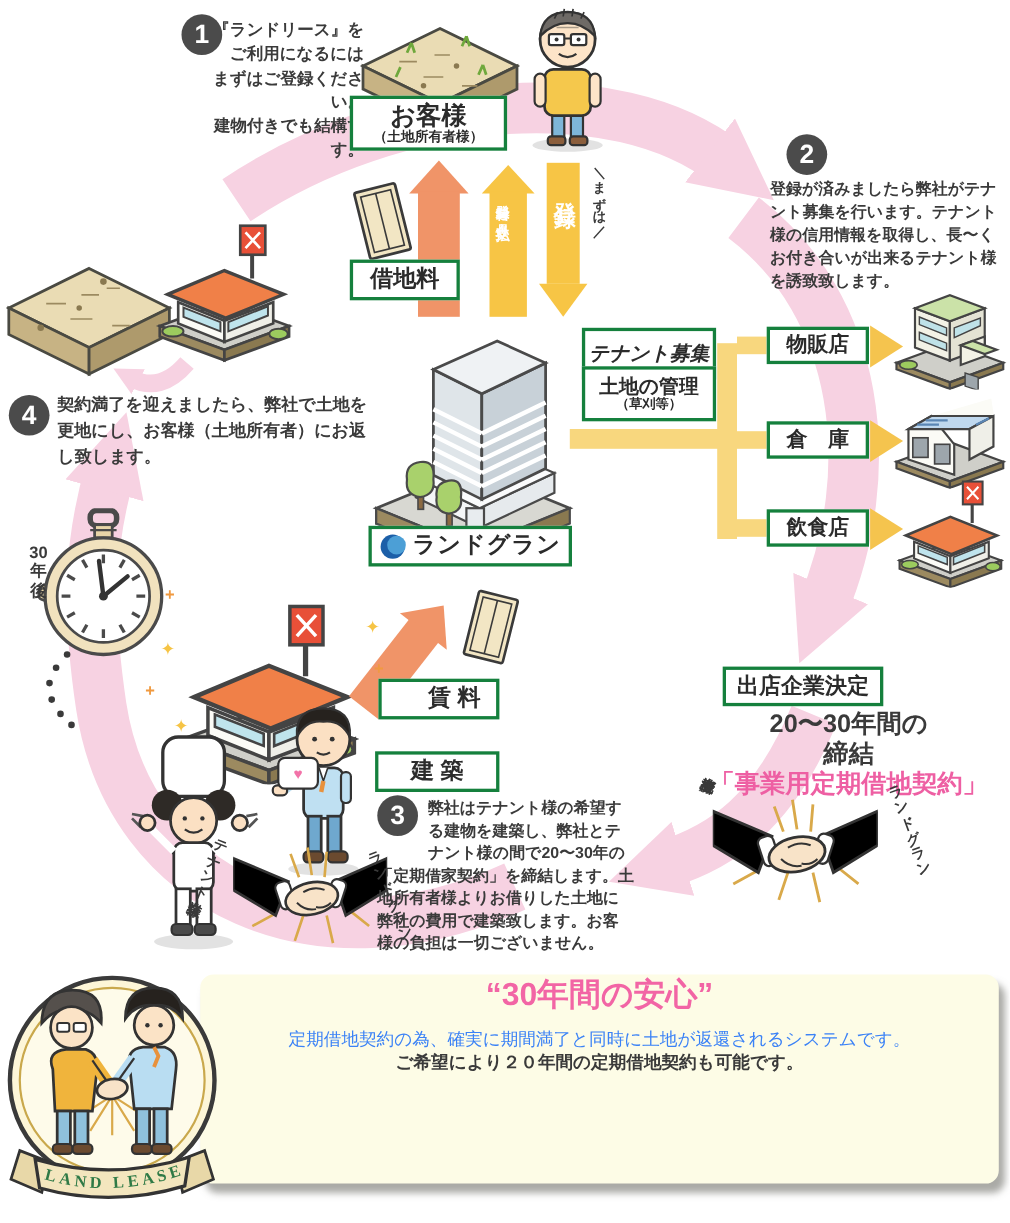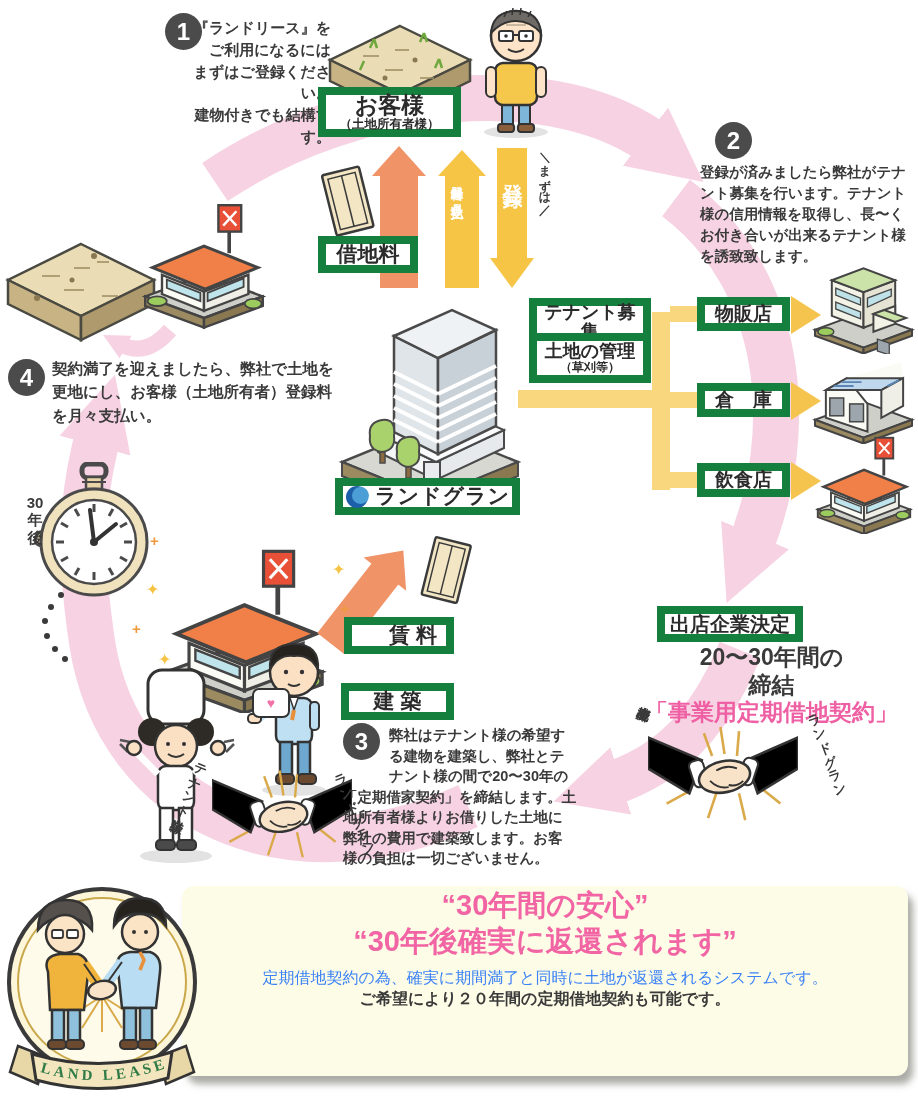--- a/index.html
+++ b/index.html
@@ -2,21 +2,21 @@
 <html><head>
 <meta charset="utf-8">
 <style>
   html,body{margin:0;padding:0;background:#fff;}
   #canvas{position:relative;width:918px;height:1112px;background:#fff;overflow:hidden;
           font-family:"Liberation Sans","DejaVu Sans",sans-serif;color:#3A3A3A;}
   .abs{position:absolute;}
   .num{width:37px;height:37px;border-radius:50%;background:#4B4B4B;color:#fff;
        display:flex;align-items:center;justify-content:center;
        font-size:24px;font-weight:700;z-index:5;}
-  .box{background:#fff;border:8px solid #15803d;box-sizing:border-box;
+  .box{background:#fff;border:3px solid #15803d;box-sizing:border-box;
        display:flex;flex-direction:column;align-items:center;justify-content:center;
        font-weight:700;color:#2B2B2B;z-index:5;text-align:center;line-height:1.05;}
   .stext{font-weight:700;color:#3A3A3A;line-height:1.45;z-index:4;white-space:pre-line;}
   .vtext{writing-mode:vertical-rl;font-weight:700;}
   .shaft{position:absolute;}
   .tri{position:absolute;width:0;height:0;}
   .arrR{width:0;height:0;border-top:19px solid transparent;border-bottom:19px solid transparent;
         border-left:30px solid #F5C44E;z-index:4;}
   .ybar{background:#F8D77E;z-index:2;}
   .dot{width:6px;height:6px;border-radius:50%;background:#3A3A3A;z-index:4;}
@@ -141,21 +141,21 @@
   </svg>
 
   <div class="abs box" style="left:335px;top:478px;width:185px;height:37px;flex-direction:row;gap:6px;">
     <svg width="24" height="24" viewBox="0 0 24 24">
       <circle cx="12" cy="12" r="11" fill="#1C5FA8"></circle>
       <circle cx="15.5" cy="10.5" r="8.5" fill="#4C9FD6"></circle>
     </svg>
     <span style="font-size:21px;letter-spacing:1px;">ランドグラン</span>
   </div>
 
-  <div class="abs box" style="left:529px;top:298px;width:122px;height:47px;">
+  <div class="abs box" style="left:529px;top:298px;width:122px;height:47px;font-style:italic;">
     <span style="font-size:18px;">テナント募集</span>
   </div>
   <div class="abs box" style="left:529px;top:333px;width:122px;height:50px;">
     <span style="font-size:18px;">土地の管理</span>
     <span style="font-size:12px;">（草刈等）</span>
   </div>
 
   <div class="abs ybar" style="left:518px;top:390px;width:152px;height:18px;"></div>
   <div class="abs ybar" style="left:652px;top:312px;width:18px;height:178px;"></div>
   <div class="abs ybar" style="left:670px;top:306px;width:27px;height:16px;"></div>
@@ -230,21 +230,21 @@
     <polygon points="70,42 92,30 92,58 70,70" fill="#EFEFE8" stroke="#444" stroke-width="2"></polygon>
     <path d="M22,38 L42,38 M30,34 L50,34 M76,38 L88,32" stroke="#5B86B4" stroke-width="2"></path>
     <rect x="18" y="50" width="14" height="18" fill="#9DA6AC" stroke="#444" stroke-width="1.5"></rect>
     <rect x="38" y="56" width="14" height="18" fill="#9DA6AC" stroke="#444" stroke-width="1.5"></rect>
   </svg>
   <svg class="abs" style="left:812px;top:434px;z-index:2;" width="104" height="100" viewBox="0 0 110 106">
     <use href="#g-resto"></use>
   </svg>
 
   <div class="abs num" style="left:8px;top:359px;">4</div>
-  <div class="abs stext" style="left:52px;top:357px;width:290px;font-size:15.5px;line-height:1.5;">契約満了を迎えましたら、弊社で土地を更地にし、お客様（土地所有者）登録料を月々支払い。</div>
+  <div class="abs stext" style="left:52px;top:357px;width:290px;font-size:15.5px;line-height:1.5;">契約満了を迎えましたら、弊社で土地を更地にし、お客様（土地所有者）にお返し致します。</div>
 
   <svg class="abs" style="left:2px;top:238px;z-index:2;" width="158" height="108" viewBox="0 0 158 108">
     <polygon points="79,6 152,42 79,78 6,42" fill="#EADCB4" stroke="#4A4A42" stroke-width="2.5"></polygon>
     <polygon points="6,42 79,78 79,102 6,66" fill="#C7B384" stroke="#4A4A42" stroke-width="2.5"></polygon>
     <polygon points="152,42 79,78 79,102 152,66" fill="#AE9A6C" stroke="#4A4A42" stroke-width="2.5"></polygon>
     <path d="M40,38 h18 M72,30 h16 M62,52 h20 M100,58 h16 M95,24 h12" stroke="#9C8A60" stroke-width="1.5"></path>
     <circle cx="92" cy="18" r="3" fill="#8A7950"></circle>
       <circle cx="70" cy="42" r="2.5" fill="#8A7950"></circle>
       <circle cx="35" cy="60" r="3" fill="#8A7950"></circle>
   </svg>
@@ -386,21 +386,20 @@
     <g class="hsw">
         <use href="#g-hand"></use>
       </g>
   </svg>
   <div class="abs vtext" style="left:196px;top:756px;height:135px;font-size:13px;transform:rotate(22deg);transform-origin:top center;z-index:4;">テナント企業様</div>
   <div class="abs vtext" style="left:326px;top:766px;height:118px;font-size:13px;transform:rotate(-22deg);transform-origin:top center;z-index:4;">ランドグラン</div>
 
   <div class="abs" style="left:182px;top:886px;width:726px;height:190px;background:#FDFCE6;border-radius:12px;
               box-shadow:5px 8px 7px rgba(100,100,92,.55);z-index:2;text-align:center;">
     <div style="font-size:29px;font-weight:700;color:#F265A5;line-height:1.35;">“30年間の安心”</div>
-    <div style="font-size:29px;font-weight:700;color:#F265A5;line-height:1.15;">“30年後確実に返還されます”</div>
     <div style="margin-top:10px;font-size:16px;font-weight:400;color:#3b82f6;">定期借地契約の為、確実に期間満了と同時に土地が返還されるシステムです。</div>
     <div style="font-size:16px;font-weight:700;color:#3A3A3A;">ご希望により２０年間の定期借地契約も可能です。</div>
   </div>
 
   <svg class="abs" style="left:4px;top:878px;z-index:3;" width="196" height="230" viewBox="0 0 196 230">
     <circle cx="98" cy="104" r="93" fill="#FDF6D8" stroke="#3A3A3A" stroke-width="4"></circle>
     <circle cx="98" cy="104" r="84" fill="#FEFBEA" stroke="#C9A84C" stroke-width="2"></circle>
 
     <path d="M98,118 L78,150 M98,118 L98,154 M98,118 L118,150 M98,118 L70,136 M98,118 L126,136" stroke="#D9A94A" stroke-width="2"></path>
     <path d="M98,112 L80,84 M98,112 L116,84" stroke="#D9A94A" stroke-width="2"></path>

